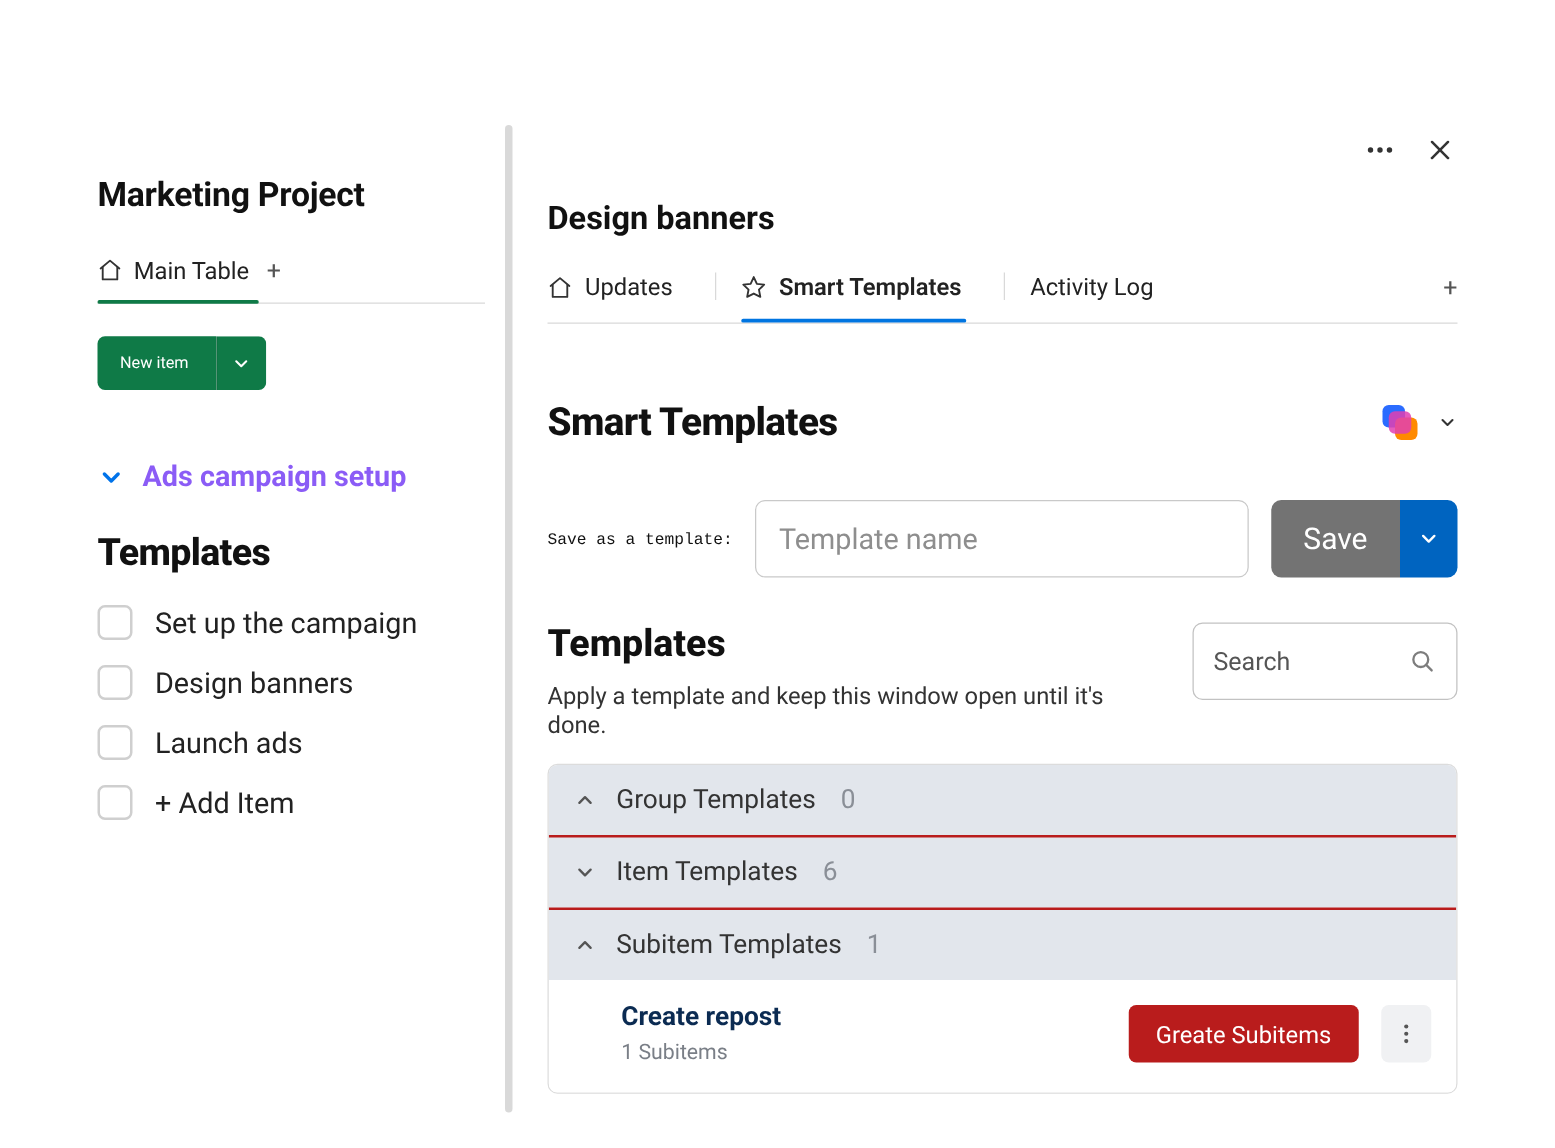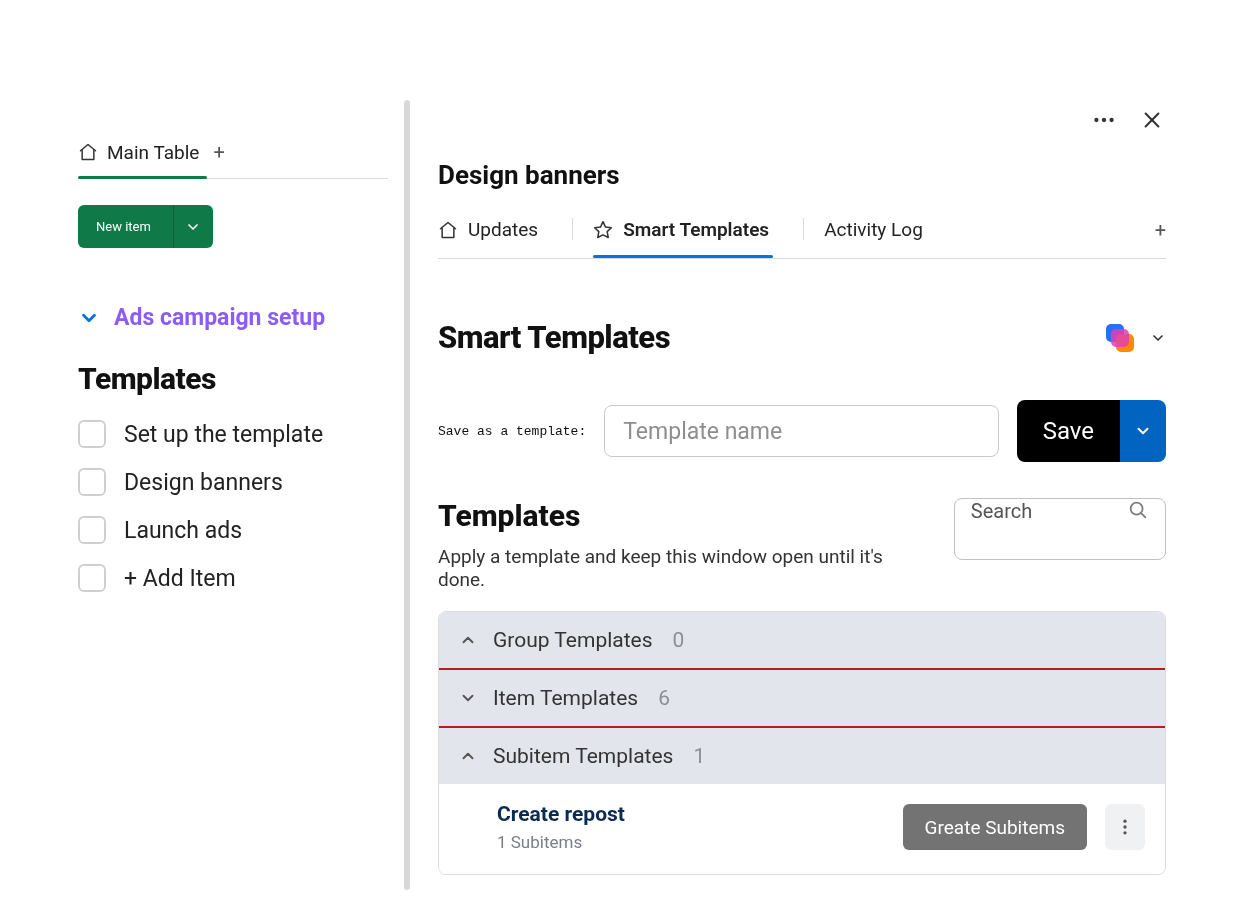--- a/index.html
+++ b/index.html
@@ -35,52 +35,53 @@
   .mtab.active { font-weight:600; }
   .mtab.active::after { content:""; position:absolute; left:0; right:16px; bottom:-1px; height:3px; background:#0075e1; border-radius:2px; }
   .mtab-plus { margin-left:auto; font-size:20px; color:#555; padding-bottom:16px; cursor:pointer; }
 
   .section-head { display:flex; justify-content:space-between; align-items:center; margin-top:60px; }
   .section-title { font-size:31px; font-weight:800; letter-spacing:-0.5px; color:#111; }
   .brand-ctrl { display:flex; align-items:center; gap:12px; cursor:pointer; }
 
   .save-row { display:flex; align-items:center; gap:18px; margin-top:44px; }
   .save-lbl { font-size:13px; color:#111;font-family:Liberation Mono, monospace; }
-  .tmpl-input { flex:1; height:52px; border:1px solid #c9c9c9; border-radius:8px; font-size:23px; padding:0 18px; color:#333; }
+  .tmpl-input { flex:1; height:62px; border:1px solid #c9c9c9; border-radius:8px; font-size:23px; padding:0 18px; color:#333; }
   .tmpl-input::placeholder { color:#8e8e8e; }
   .save-btn-wrap { display:flex; }
-  .save-btn { background:#000000; color:#fff; border:none; height:62px; padding:0 26px; font-size:24px; border-radius:8px 0 0 8px; cursor:pointer; }
+  .save-btn { background:#737373; color:#fff; border:none; height:62px; padding:0 26px; font-size:24px; border-radius:8px 0 0 8px; cursor:pointer; }
   .save-caret { background:#0064c0; border:none; height:62px; width:46px; border-radius:0 8px 8px 0; display:flex; align-items:center; justify-content:center; cursor:pointer; }
 
   .templates-head { display:flex; justify-content:space-between; align-items:flex-start; margin-top:36px; gap:24px; }
   .templates-hl { font-size:30px; font-weight:800; color:#111; }
   .templates-sub { font-size:19px; color:#333; margin-top:12px; }
-  .search-box { display:flex; align-items:flex-start; justify-content:space-between; border:1px solid #c2c2c2; border-radius:8px; height:62px; width:214px; padding:0 16px; }
+  .search-box { display:flex; align-items:center; justify-content:space-between; border:1px solid #c2c2c2; border-radius:8px; height:62px; width:214px; padding:0 16px; }
   .search-box input { border:none; outline:none; font-size:20px; width:130px; }
   .search-box input::placeholder { color:#555; }
 
   .accordion { margin-top:20px; border:1px solid #dcdcdc; border-radius:8px; overflow:hidden; }
   .acc-head { display:flex; align-items:center; gap:16px; background:#e2e6ec; padding:16px 20px; font-size:21px; color:#333; border-top:2px solid #b91c1c; cursor:pointer; }
   .acc-head:first-child { border-top:none; }
   .acc-count { color:#8a8f97; margin-left:4px; }
   .acc-body { display:flex; align-items:center; justify-content:space-between; padding:18px 20px 22px 58px; background:#fff; }
   .sub-title { font-size:21px; font-weight:700; color:#0b2b52; }
   .sub-meta { font-size:17px; color:#7a7f87; margin-top:6px; }
   .acc-actions { display:flex; align-items:center; gap:18px; }
-  .create-sub-btn { background:#737373; color:#fff; border:none; border-radius:6px; height:46px; padding:0 22px; font-size:19px; cursor:pointer; }
+  .create-sub-btn { background:#b91c1c; color:#fff; border:none; border-radius:6px; height:46px; padding:0 22px; font-size:19px; cursor:pointer; }
   .kebab { width:40px; height:46px; background:#f0f1f3; border-radius:6px; display:flex; align-items:center; justify-content:center; cursor:pointer; border:none; }
 
   svg { display:block; }
 </style>
 </head>
 <body>
 
 <div class="canvas">
 
   <div class="sidebar">
+    <h1 class="proj-title">Marketing Project</h1>
 
     <div class="tabbar">
       <div class="tab active">
         <span>
           <svg width="20" height="20" viewBox="0 0 24 24" fill="none" stroke="#333" stroke-width="1.8" stroke-linecap="round" stroke-linejoin="round">
               <path d="M3 10.5 12 3l9 7.5"></path>
               <path d="M5 9.5V21h14V9.5"></path>
             </svg>
         </span>
         <span>Main Table</span>
@@ -103,21 +104,21 @@
             <polyline points="6 9 12 15 18 9"></polyline>
           </svg>
       </span>
       <span class="group-title">Ads campaign setup</span>
     </div>
 
     <h2 class="templates-title">Templates</h2>
 
     <div class="task-row">
       <span class="checkbox"></span>
-      <span class="task-label">Set up the template</span>
+      <span class="task-label">Set up the campaign</span>
     </div>
     <div class="task-row">
       <span class="checkbox"></span>
       <span class="task-label">Design banners</span>
     </div>
     <div class="task-row">
       <span class="checkbox"></span>
       <span class="task-label">Launch ads</span>
     </div>
     <div class="task-row">

